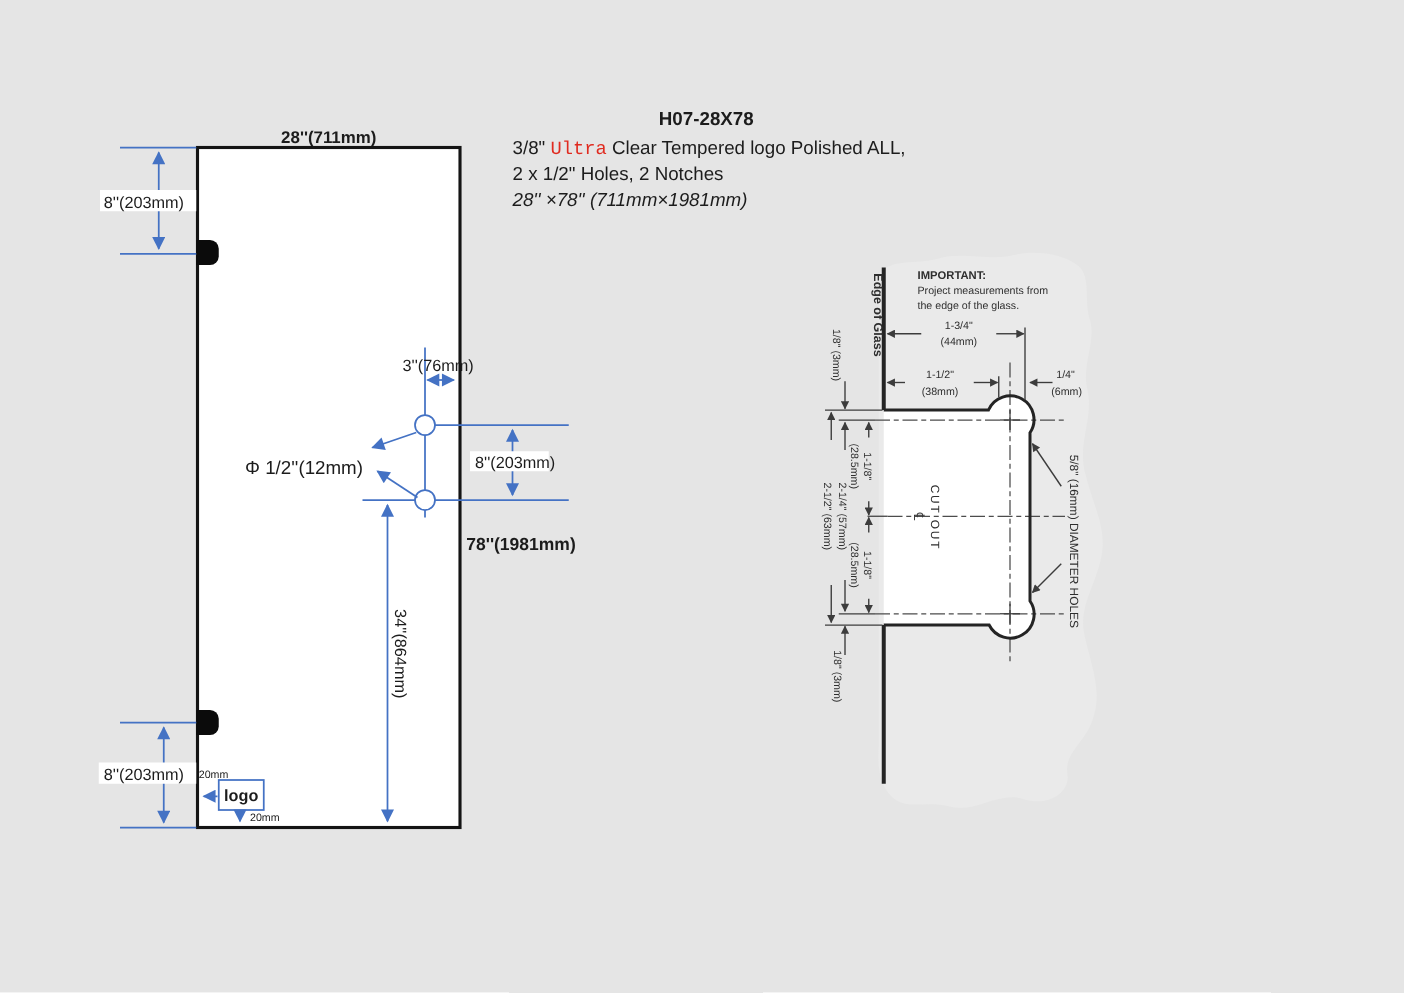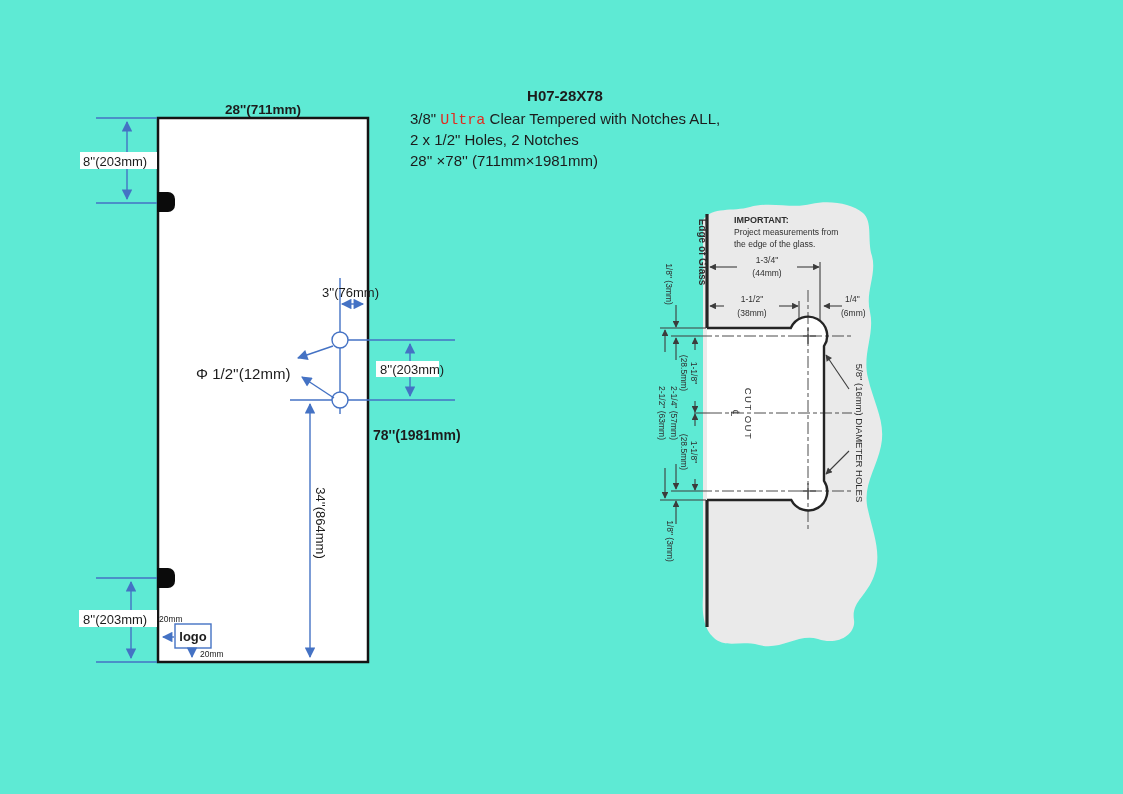--- a/index.html
+++ b/index.html
@@ -1,39 +1,39 @@
 <!DOCTYPE html>
 <html><head>
 <meta charset="utf-8">
 <style>
   html,body{margin:0;padding:0;background:#ffffff;}
   .page{
-    position:relative;width:1123px;height:794px;background:#5eead4;overflow:hidden;
+    position:relative;width:1123px;height:794px;background:#e5e5e5;overflow:hidden;
     font-family:"Liberation Sans",sans-serif;color:#1c1c1c;
   }
   .hdr-title{
     position:absolute;left:400px;top:87px;width:330px;text-align:center;
     font-size:15px;font-weight:bold;color:#1c1c1c;
   }
   .hdr-line{position:absolute;left:410px;font-size:15px;color:#1c1c1c;white-space:pre;}
-  .l1{top:110px;} .l2{top:131px;} .l3{top:152px;}
+  .l1{top:110px;} .l2{top:131px;} .l3{top:152px;font-style:italic;}
   .red{color:#e02b20;font-family:Liberation Mono, monospace;}
   svg{position:absolute;left:0;top:0;}
   text{fill:#1c1c1c;font-family:"Liberation Sans",sans-serif;}
   .t-bold{font-weight:bold;}
   .dt{fill:#2e2e2e;}
   .dt-bold{fill:#2e2e2e;font-weight:bold;}
 </style>
 </head>
 <body>
 
 <div class="page">
 
   <div class="hdr-title">H07-28X78</div>
-  <div class="hdr-line l1"><span>3/8" </span><span class="red">Ultra</span><span> Clear Tempered with Notches ALL,</span></div>
+  <div class="hdr-line l1"><span>3/8" </span><span class="red">Ultra</span><span> Clear Tempered logo Polished ALL,</span></div>
   <div class="hdr-line l2">2 x 1/2" Holes, 2 Notches</div>
   <div class="hdr-line l3">28'' ×78'' (711mm×1981mm)</div>
 
   <svg width="1123" height="794" viewBox="0 0 1123 794">
     <defs>
       <marker id="mb" viewBox="0 0 10 10" refX="9" refY="5" markerWidth="9" markerHeight="7.5" orient="auto-start-reverse">
         <path d="M0 0 L10 5 L0 10 Z" fill="#4472c4"></path>
       </marker>
       <marker id="md" viewBox="0 0 10 10" refX="9" refY="5" markerWidth="8" markerHeight="6" orient="auto-start-reverse">
         <path d="M0 0 L10 5 L0 10 Z" fill="#3c3c3c"></path>

